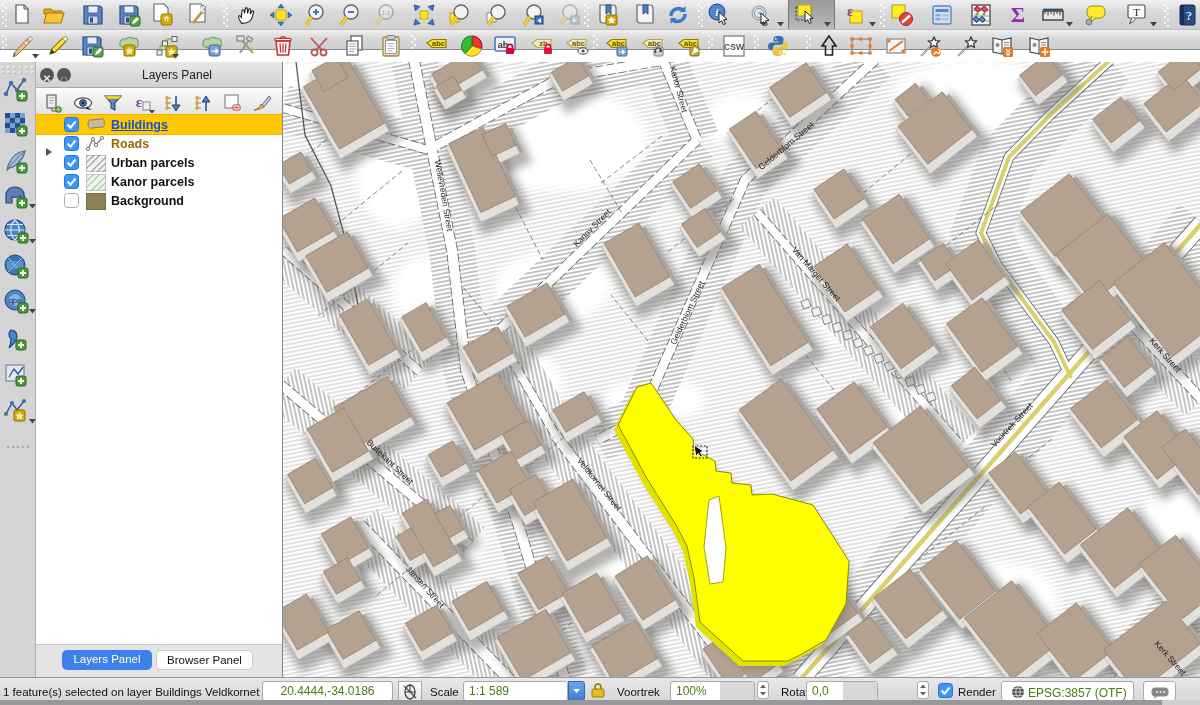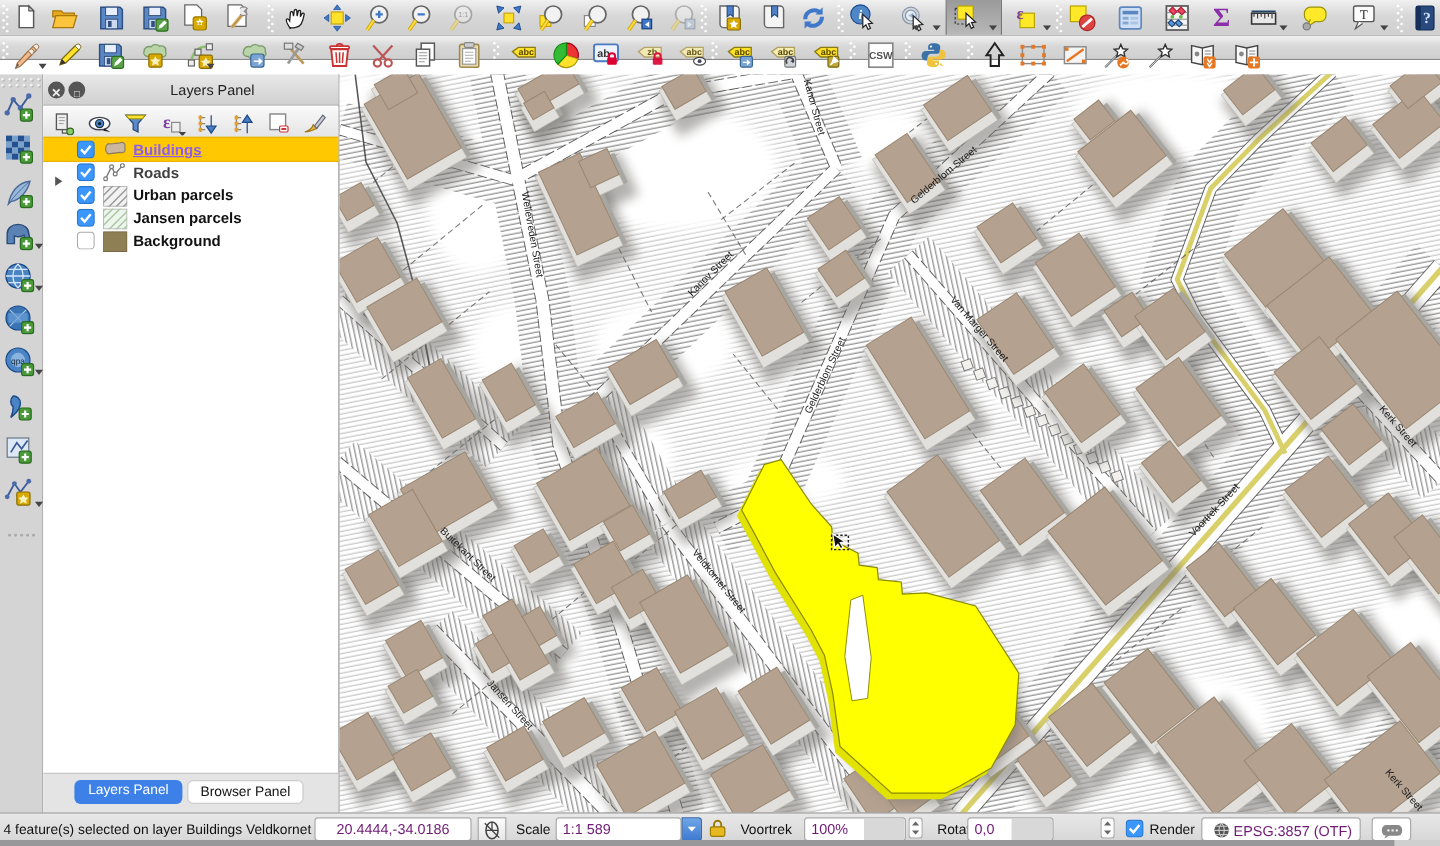--- a/index.html
+++ b/index.html
@@ -10,21 +10,21 @@
 #ptxt{position:absolute;left:36px;right:0;text-align:center;top:6px;font-size:12px;color:#222}
 .wbtn{position:absolute;top:6px;width:14px;height:14px;border-radius:50%;background:#555;color:#eee;text-align:center;font-weight:bold}
 #panelbar{position:absolute;left:0;top:27px;width:246px;height:28px;background:linear-gradient(#fafafa,#e2e2e2);border-bottom:1px solid #ccc}
 #bldrow{position:absolute;left:0;top:52px;width:246px;height:21px;background:#ffc800;border-top:1px solid #e8b400;border-bottom:1px solid #e8b400}
 #tabs{position:absolute;left:0;bottom:0;width:246px;height:33px;background:#e4e4e4;border-top:1px solid #c8c8c8}
 #tab1,#tab2{position:absolute;top:5px;height:20px;font-size:11.5px;line-height:19px;text-align:center;border-radius:5px}
 #tab1{left:26px;width:90px;background:#3c80e8;color:#fff}
 #tab2{left:120px;width:97px;background:#fff;color:#111;border:1px solid #ccc}
 #statusbar{position:absolute;left:0;top:677px;width:1200px;height:28px;background:linear-gradient(#e8e8e8,#d4d4d4);border-top:1px solid #999;font-size:12px}
 .st{position:absolute;top:8px;color:#111;white-space:nowrap;font-size:11.5px}
-.sbox{position:absolute;top:3px;height:20px;background:#fff;border:1px solid #aaa;border-radius:3px;padding:2px 5px;font-size:12px;color:#701a75;white-space:nowrap;overflow:hidden}
+.sbox{position:absolute;top:3px;height:20px;background:#fff;border:1px solid #aaa;border-radius:3px;padding:2px 5px;font-size:12px;color:#4d7c0f;white-space:nowrap;overflow:hidden}
 .sbtn{position:absolute;top:3px;height:21px;background:linear-gradient(#fdfdfd,#e4e4e4);border:1px solid #aaa;font-size:12px;color:#111;padding-top:3px}
 </style></head><body>
 <div id="tbwrap">
     <div id="tb1">
       <div style="position:absolute;left:1px;top:3px"><svg width="8" height="24" viewBox="0 0 8 24">
           <circle cx="2" cy="2" r="1.1" fill="#fff"></circle>
           <circle cx="5" cy="5" r="1.1" fill="#fff"></circle>
           <circle cx="2" cy="8" r="1.1" fill="#fff"></circle>
           <circle cx="5" cy="11" r="1.1" fill="#fff"></circle>
           <circle cx="2" cy="14" r="1.1" fill="#fff"></circle>
@@ -724,51 +724,51 @@
         </svg></div>
     </div>
     <div id="bldrow"></div>
     <div style="position:absolute;left:28px;top:55px"><svg width="15" height="15" viewBox="0 0 15 15">
         <rect x="0.5" y="0.5" width="14" height="14" rx="3" fill="#3b97fd" stroke="#2676cc"></rect>
         <path d="M3.5 7.5 l3 3.2 L11.5 4.5" fill="none" stroke="#fff" stroke-width="2"></path>
       </svg></div>
     <div style="position:absolute;left:50px;top:55px"><svg width="20" height="14" viewBox="0 0 20 14">
         <path d="M2 7 c0-3 2-5 4-4 l8-1 c3-1 5 1 4 4 c1 3-1 5-4 4 l-8 1 c-2 1-4-1-4-4z" fill="#cbb79e" stroke="#8a7a60"></path>
       </svg></div>
-    <div style="position:absolute;left:75px;top:56px;font-size:12.5px;font-weight:bold;color:#8b5cf6;text-decoration:underline;white-space:nowrap">Buildings</div>
+    <div style="position:absolute;left:75px;top:56px;font-size:12.5px;font-weight:bold;color:#1d4ed8;text-decoration:underline;white-space:nowrap">Buildings</div>
     <div style="position:absolute;left:28px;top:74px"><svg width="15" height="15" viewBox="0 0 15 15">
         <rect x="0.5" y="0.5" width="14" height="14" rx="3" fill="#3b97fd" stroke="#2676cc"></rect>
         <path d="M3.5 7.5 l3 3.2 L11.5 4.5" fill="none" stroke="#fff" stroke-width="2"></path>
       </svg></div>
     <div style="position:absolute;left:50px;top:74px"><svg width="20" height="16" viewBox="0 0 20 16">
         <path d="M2 13 L7 3 L10 9 L16 2" fill="none" stroke="#777" stroke-width="1.2"></path>
         <circle cx="2" cy="13" r="1.6" fill="#fff" stroke="#777"></circle>
         <circle cx="7" cy="3" r="1.6" fill="#fff" stroke="#777"></circle>
         <circle cx="10" cy="9" r="1.6" fill="#fff" stroke="#777"></circle>
         <circle cx="16" cy="2" r="1.6" fill="#fff" stroke="#777"></circle>
       </svg></div>
-    <div style="position:absolute;left:75px;top:75px;font-size:12.5px;font-weight:bold;color:#404040;white-space:nowrap">Roads</div>
+    <div style="position:absolute;left:75px;top:75px;font-size:12.5px;font-weight:bold;color:#a16207;white-space:nowrap">Roads</div>
     <div style="position:absolute;left:28px;top:93px"><svg width="15" height="15" viewBox="0 0 15 15">
         <rect x="0.5" y="0.5" width="14" height="14" rx="3" fill="#3b97fd" stroke="#2676cc"></rect>
         <path d="M3.5 7.5 l3 3.2 L11.5 4.5" fill="none" stroke="#fff" stroke-width="2"></path>
       </svg></div>
     <div style="position:absolute;left:50px;top:93px"><svg width="20" height="17" viewBox="0 0 20 17">
         <rect width="20" height="17" fill="#f2f2f2" stroke="#999"></rect>
         <path d="M-2 4 l8 -8 M-2 10 l14-14 M-2 16 l20-20 M2 20 l20-20 M8 20 l16-16 M14 20 l10-10" stroke="#9a9a9a" stroke-width="1.2"></path>
       </svg></div>
     <div style="position:absolute;left:75px;top:94px;font-size:12.5px;font-weight:bold;color:#111;white-space:nowrap">Urban parcels</div>
     <div style="position:absolute;left:28px;top:112px"><svg width="15" height="15" viewBox="0 0 15 15">
         <rect x="0.5" y="0.5" width="14" height="14" rx="3" fill="#3b97fd" stroke="#2676cc"></rect>
         <path d="M3.5 7.5 l3 3.2 L11.5 4.5" fill="none" stroke="#fff" stroke-width="2"></path>
       </svg></div>
     <div style="position:absolute;left:50px;top:112px"><svg width="20" height="17" viewBox="0 0 20 17">
         <rect width="20" height="17" fill="#eef4ee" stroke="#999"></rect>
         <path d="M-2 4 l8 -8 M-2 10 l14-14 M-2 16 l20-20 M2 20 l20-20 M8 20 l16-16 M14 20 l10-10" stroke="#a8c8a0" stroke-width="1.2"></path>
       </svg></div>
-    <div style="position:absolute;left:75px;top:113px;font-size:12.5px;font-weight:bold;color:#111;white-space:nowrap">Jansen parcels</div>
+    <div style="position:absolute;left:75px;top:113px;font-size:12.5px;font-weight:bold;color:#111;white-space:nowrap">Kanor parcels</div>
     <div style="position:absolute;left:28px;top:131px"><svg width="15" height="15" viewBox="0 0 15 15">
         <rect x="0.5" y="0.5" width="14" height="14" rx="3" fill="#fff" stroke="#aaa"></rect>
       </svg></div>
     <div style="position:absolute;left:50px;top:131px"><svg width="20" height="17" viewBox="0 0 20 17">
         <rect width="20" height="17" fill="#8f7f55" stroke="#6a5d3c"></rect>
       </svg></div>
     <div style="position:absolute;left:75px;top:132px;font-size:12.5px;font-weight:bold;color:#111;white-space:nowrap">Background</div>
     <div style="position:absolute;left:8px;top:81px"><svg width="10" height="10" viewBox="0 0 10 10">
         <path d="M2 1 l6 4 -6 4z" fill="#555"></path>
       </svg></div>
@@ -1897,21 +1897,21 @@
     <text transform="translate(1163,357) rotate(49)" font-size="8.5" fill="#1a1a1a" text-anchor="middle" font-family="Liberation Sans">Kerk Street</text>
     <text transform="translate(1168,660) rotate(49)" font-size="8.5" fill="#1a1a1a" text-anchor="middle" font-family="Liberation Sans">Kerk Street</text>
     <text transform="translate(388,464) rotate(44)" font-size="8.5" fill="#1a1a1a" text-anchor="middle" font-family="Liberation Sans">Buitekant Street</text>
     <text transform="translate(423,589) rotate(48)" font-size="8.5" fill="#1a1a1a" text-anchor="middle" font-family="Liberation Sans">Jansen Street</text>
     <text transform="translate(597,486) rotate(51)" font-size="8.5" fill="#1a1a1a" text-anchor="middle" font-family="Liberation Sans">Veldkornet Street</text>
     <text transform="translate(1014,427) rotate(-47)" font-size="8.5" fill="#1a1a1a" text-anchor="middle" font-family="Liberation Sans">Voortrek Street</text>
     <rect x="693" y="446" width="14" height="12" fill="none" stroke="#222" stroke-width="1.2" stroke-dasharray="2 1.6"></rect>
     <path d="M694 445 l1.8 11.5 2.4-3 2.4 3.8 2-1.2 -2.4-3.8 3.8-0.8 z" fill="#111" stroke="#fff" stroke-width="1"></path>
   </svg>
 <div id="statusbar">
-    <span class="st" style="left:3px">4 feature(s) selected on layer Buildings</span>
+    <span class="st" style="left:3px">1 feature(s) selected on layer Buildings</span>
     <span class="st" style="left:205px">Veldkornet</span>
     <span class="sbox" style="left:262px;width:131px;text-align:center">20.4444,-34.0186</span>
     <span class="sbtn" style="left:398px;width:24px;text-align:center;padding-top:2px"><svg width="16" height="16" viewBox="0 0 16 16">
         <ellipse cx="8" cy="8" rx="5" ry="7" fill="none" stroke="#444" stroke-width="1.3"></ellipse>
         <path d="M8 1 v7 M3 8 h10 M2 2 l12 12" stroke="#444" stroke-width="1.1"></path>
       </svg></span>
     <span class="st" style="left:430px">Scale</span>
     <span class="sbox" style="left:463px;width:105px">1:1 589</span>
     <span style="position:absolute;left:568px;top:3px;width:17px;height:20px;background:linear-gradient(#6fa6e8,#3e7ad0);border-radius:0 3px 3px 0;border:1px solid #3468b0"><svg width="15" height="18" viewBox="0 0 15 18">
         <path d="M7.5 11 l-3.5-4 h7z" fill="#fff"></path>

